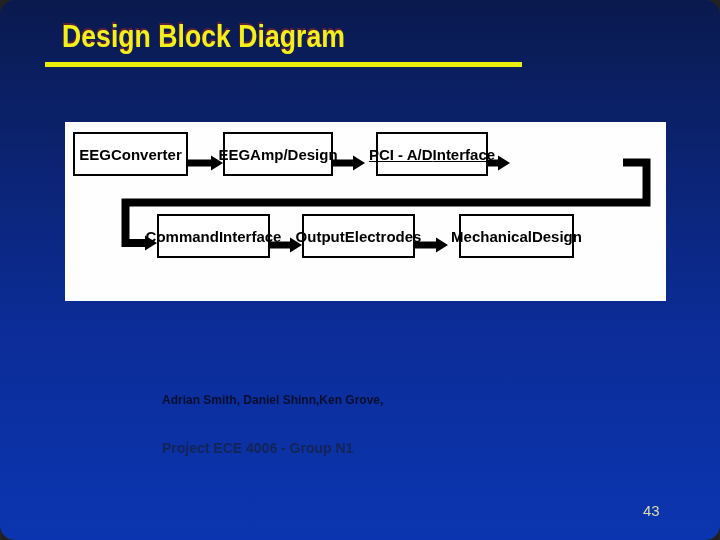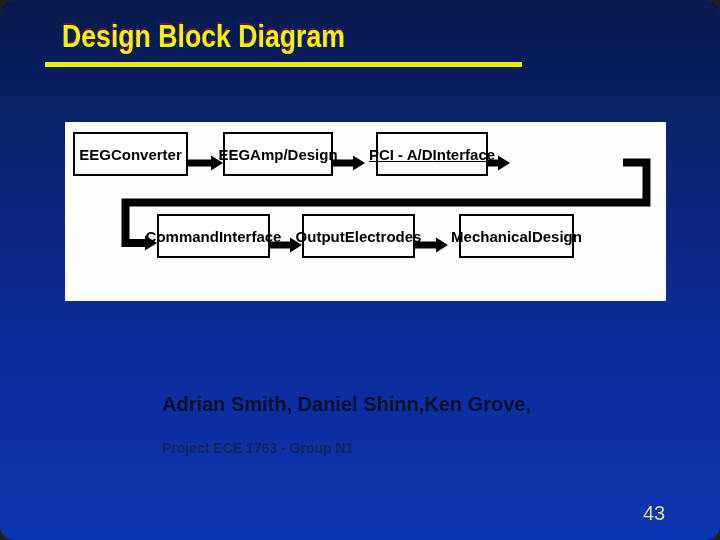--- a/index.html
+++ b/index.html
@@ -31,29 +31,29 @@
     position:absolute;height:44px;
     box-sizing:border-box;border:2px solid #000;background:#fff;
     display:flex;flex-direction:row;align-items:center;justify-content:center;
     font-size:15px;font-weight:bold;color:#000;line-height:19px;
     text-align:center;white-space:nowrap;
   }
   .row1{top:10px;}
   .row2{top:92px;}
   .authors{
     position:absolute;left:162px;top:393px;
-    font-size:20px;font-weight:bold;color:#0a0f2e;white-space:nowrap;
+    font-size:12px;font-weight:bold;color:#0a0f2e;white-space:nowrap;
   }
   .project{
     position:absolute;left:162px;top:440px;
     font-size:14px;font-weight:bold;color:#132455;white-space:nowrap;
   }
   .page-number{
     position:absolute;left:643px;top:502px;
-    font-size:20px;color:#dcdcaa;
+    font-size:15px;color:#dcdcaa;
   }
 </style>
 </head>
 <body>
 
 <div class="slide">
 
   <div class="slide-title">Design Block Diagram</div>
   <div class="title-underline"></div>
 
@@ -111,16 +111,16 @@
       <span>Electrodes</span>
     </div>
     <div class="dbox row2" style="left:394px;width:115px;">
       <span>Mechanical</span>
       <span>Design</span>
     </div>
 
   </div>
 
   <div class="authors">Adrian Smith, Daniel Shinn,Ken Grove,</div>
-  <div class="project">Project ECE 1763 - Group N1</div>
+  <div class="project">Project ECE 4006 - Group N1</div>
   <div class="page-number">43</div>
 
 </div>
 
 </body></html>

